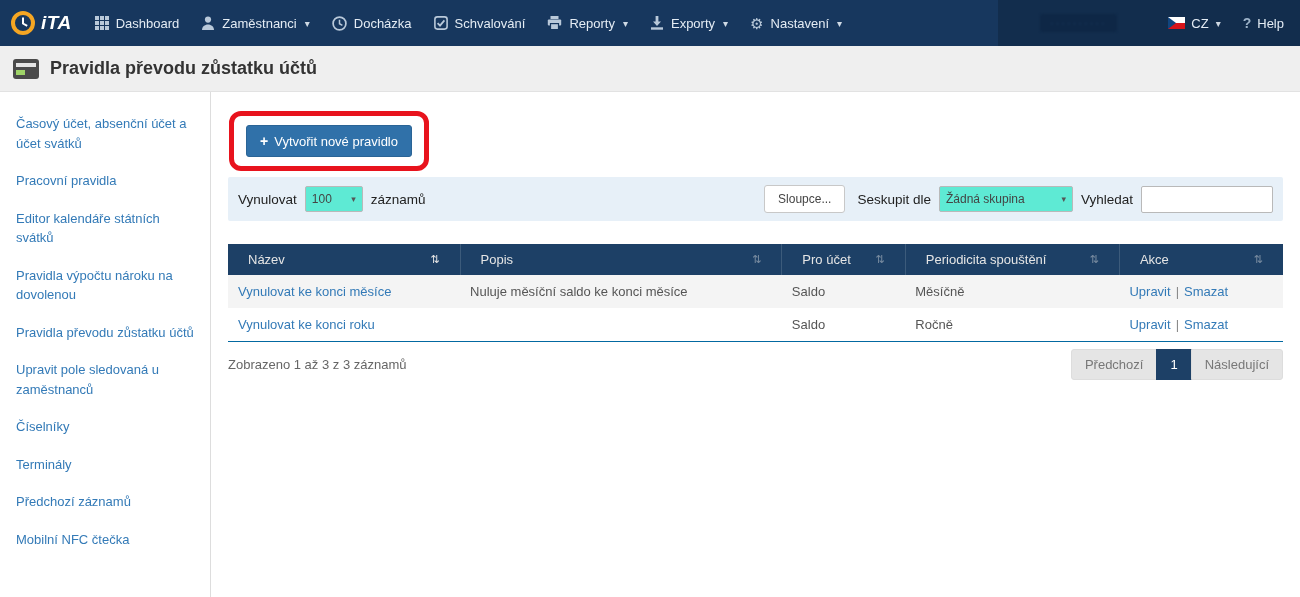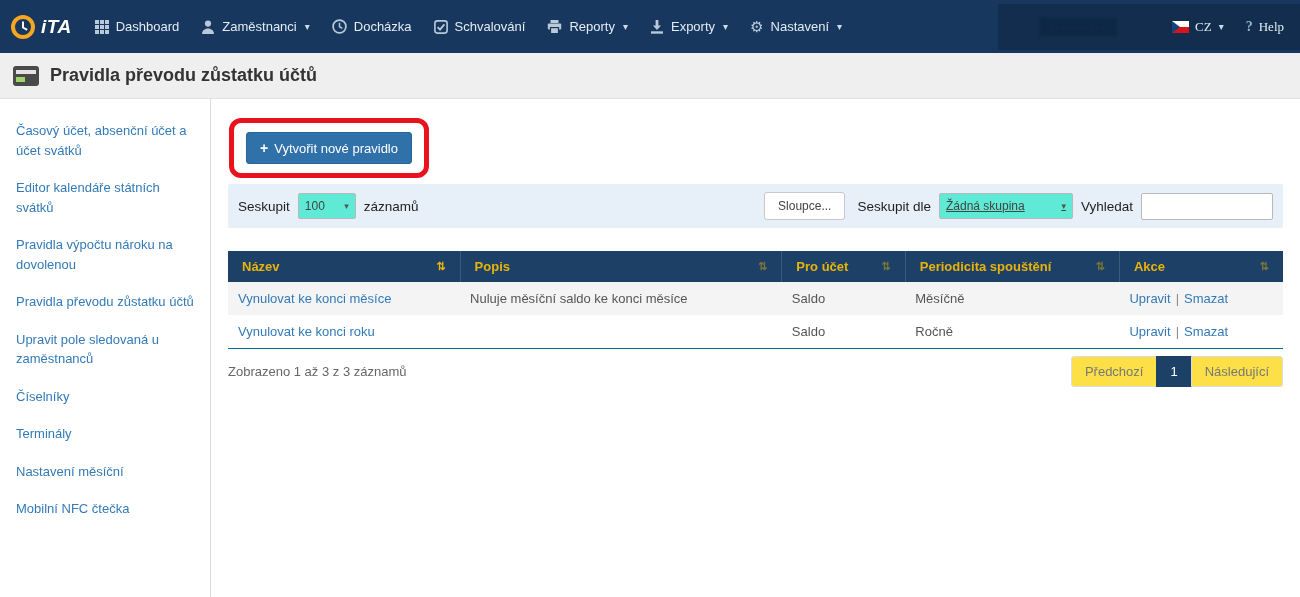--- a/index.html
+++ b/index.html
@@ -6,36 +6,36 @@
   html,body { width:1300px; height:597px; }
   body {
     font-family:"Liberation Sans", sans-serif;
     background:#fff;
     overflow:hidden;
     position:relative;
   }
 
   
   .navbar {
-    height:53px; background:#17375e; display:flex; align-items:center;
+    height:46px; background:#17375e; display:flex; align-items:center;
     color:#e4ecf4; font-size:13px;
   }
   .logo { display:flex; align-items:center; gap:5px; padding:0 12px 0 10px; cursor:pointer; }
   .logo-text { font-weight:bold; font-style:italic; font-size:19px; color:#fff; letter-spacing:.5px; }
   .nav-item {
     display:flex; align-items:center; gap:7px; padding:18px 11px; height:46px;
     cursor:pointer; white-space:nowrap;
   }
   .nav-item svg { flex:0 0 auto; }
   .caret { font-size:10px; opacity:.9; margin-left:1px; }
   .gear-glyph { font-size:15px; line-height:1; color:#b9c9da; }
   .nav-right {
     margin-left:auto; height:46px; min-width:302px;
     background:rgba(0,0,0,.18);
-    display:flex; align-items:center; gap:22px; padding:0 16px 0 42px;font-family:Liberation Serif, serif;
+    display:flex; align-items:center; gap:22px; padding:0 16px 0 42px;
   }
   .redacted {
     margin-right:auto; background:#0e2746; color:#1d3c63; border-radius:3px;
     font-size:11px; letter-spacing:2px; padding:3px 10px; filter:blur(1.2px);
     user-select:none;
   }
   .lang { display:flex; align-items:center; gap:6px; cursor:pointer; }
   .help { display:flex; align-items:center; gap:6px; cursor:pointer; }
   .help-q { color:#9db3c9; font-weight:bold; font-size:14px; }
 
@@ -78,60 +78,60 @@
     padding:8px 10px; font-size:13.5px; color:#222;
   }
   .tb-spacer { flex:1; }
   .fake-select {
     background:#5eead4; border:1px solid #b9b9b9; border-radius:2px;
     height:26px; padding:0 6px; display:inline-flex; align-items:center;
     justify-content:space-between; font-size:12px; color:#444; cursor:pointer;
   }
   .fake-select .sel-caret { font-size:9px; color:#555; margin-left:8px; }
   .fs-small { width:58px; }
-  .fs-group { width:134px;text-decoration:underline; }
+  .fs-group { width:134px; }
   .btn-light {
     background:#fff; border:1px solid #c8c8c8; border-radius:3px;
     font-family:"Liberation Sans", sans-serif;
     color:#444; font-size:12px; padding:6px 13px; cursor:pointer; margin-right:4px;
   }
   .search-input {
     width:132px; height:27px; border:1px solid #b9b9b9; border-radius:2px;
     font-family:"Liberation Sans", sans-serif; font-size:13px; padding:0 6px;
   }
 
   
   .rules-table {
     width:100%; margin-top:23px; border-collapse:collapse; table-layout:fixed;
     font-size:13px;
   }
   .rules-table th {
-    background:#1d4066; color:#eab308; font-weight:bold; text-align:left;
-    padding:8px 14px; border-right:1px solid rgba(255,255,255,.14);
+    background:#1d4066; color:#e5e5e5; font-weight:normal; text-align:left;
+    padding:8px 20px; border-right:1px solid rgba(255,255,255,.14);
     cursor:pointer;
   }
   .rules-table th:last-child { border-right:none; }
   .th-inner { display:flex; align-items:center; justify-content:space-between; }
   .sort { font-size:11px; opacity:.45; margin-left:6px; }
   .rules-table th:first-child .sort { opacity:1; }
   .rules-table td {
     padding:9px 10px; color:#555; height:33px; vertical-align:middle;
     overflow:hidden; white-space:nowrap; text-overflow:ellipsis;
   }
   .rules-table tbody tr:nth-child(odd) { background:#f4f4f4; }
   .rules-table tbody tr:last-child td { border-bottom:1px solid #0369a1; }
   .rules-table a { color:#337ab7; text-decoration:none; cursor:pointer; }
   .sep { color:#888; margin:0 5px; }
 
   
   .table-footer { display:flex; align-items:center; margin-top:7px;gap:16px; }
   .info { color:#666; font-size:13px; }
   .pagination { margin-left:auto; display:flex; }
   .page-btn {
-    border:1px solid #ddd; background:#fde047; color:#777; font-size:13px;
+    border:1px solid #ddd; background:#e5e5e5; color:#777; font-size:13px;
     padding:7px 13px; cursor:pointer; margin-left:-1px; min-width:30px; text-align:center;
   }
   .page-btn.prev { border-radius:3px 0 0 3px; margin-left:0; }
   .page-btn.next { border-radius:0 3px 3px 0; }
   .page-btn.active { background:#1d4066; border-color:#1d4066; color:#fff; }
 </style>
 </head>
 <body>
 
 <div class="navbar">
@@ -232,41 +232,42 @@
     <rect x="3" y="4" width="20" height="4" fill="#ffffff" opacity="0.85"></rect>
     <rect x="3" y="11" width="9" height="5" fill="#9fd468"></rect>
   </svg>
   <h1 class="page-title">Pravidla převodu zůstatku účtů</h1>
 </div>
 
 <div class="layout">
 
   <div class="sidebar">
     <div class="side-item">Časový účet, absenční účet a účet svátků</div>
+    <div class="side-item">Pracovní pravidla</div>
     <div class="side-item">Editor kalendáře státních svátků</div>
     <div class="side-item">Pravidla výpočtu nároku na dovolenou</div>
     <div class="side-item">Pravidla převodu zůstatku účtů</div>
     <div class="side-item">Upravit pole sledovaná u zaměstnanců</div>
     <div class="side-item">Číselníky</div>
     <div class="side-item">Terminály</div>
-    <div class="side-item">Nastavení měsíční</div>
+    <div class="side-item">Předchozí záznamů</div>
     <div class="side-item">Mobilní NFC čtečka</div>
   </div>
 
   <div class="main">
 
     <div class="annotation-box">
       <button class="btn-primary">
         <span class="plus">+</span>
         <span>Vytvořit nové pravidlo</span>
       </button>
     </div>
 
     <div class="toolbar">
-      <span>Seskupit</span>
+      <span>Vynulovat</span>
       <div class="fake-select fs-small">
         <span>100</span>
         <span class="sel-caret">▾</span>
       </div>
       <span>záznamů</span>
       <div class="tb-spacer"></div>
       <button class="btn-light">Sloupce...</button>
       <span>Seskupit dle</span>
       <div class="fake-select fs-group">
         <span>Žádná skupina</span>

